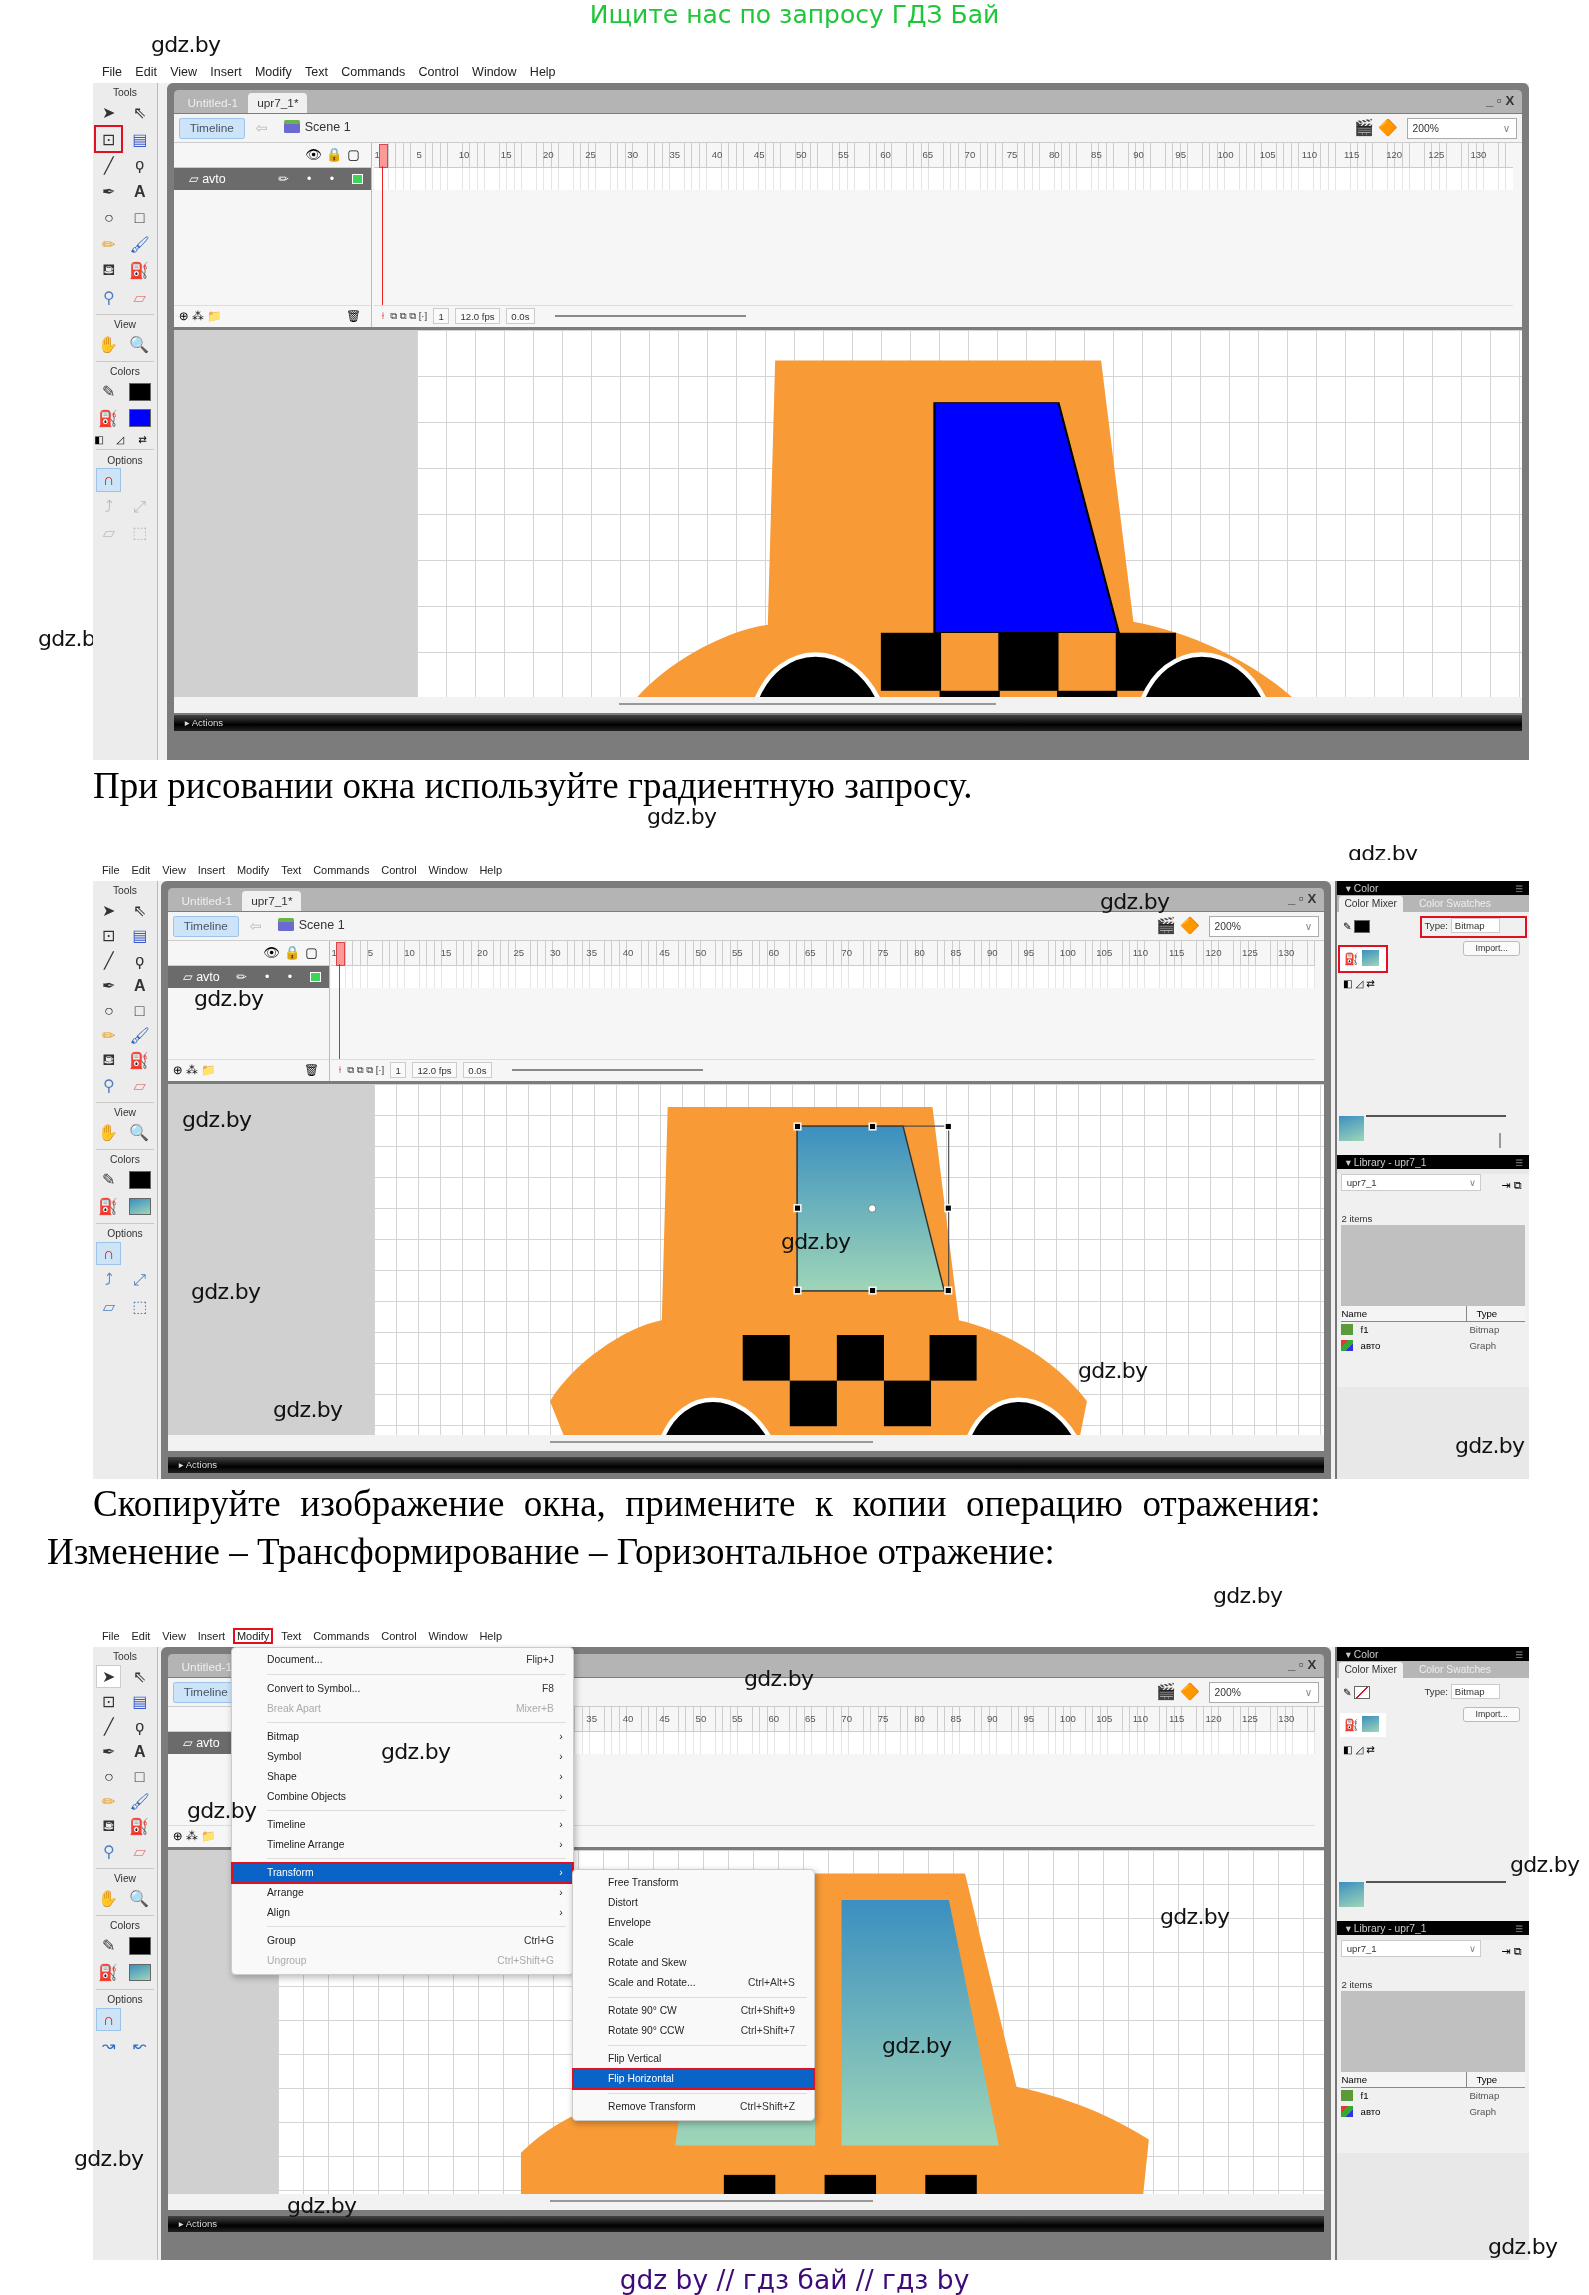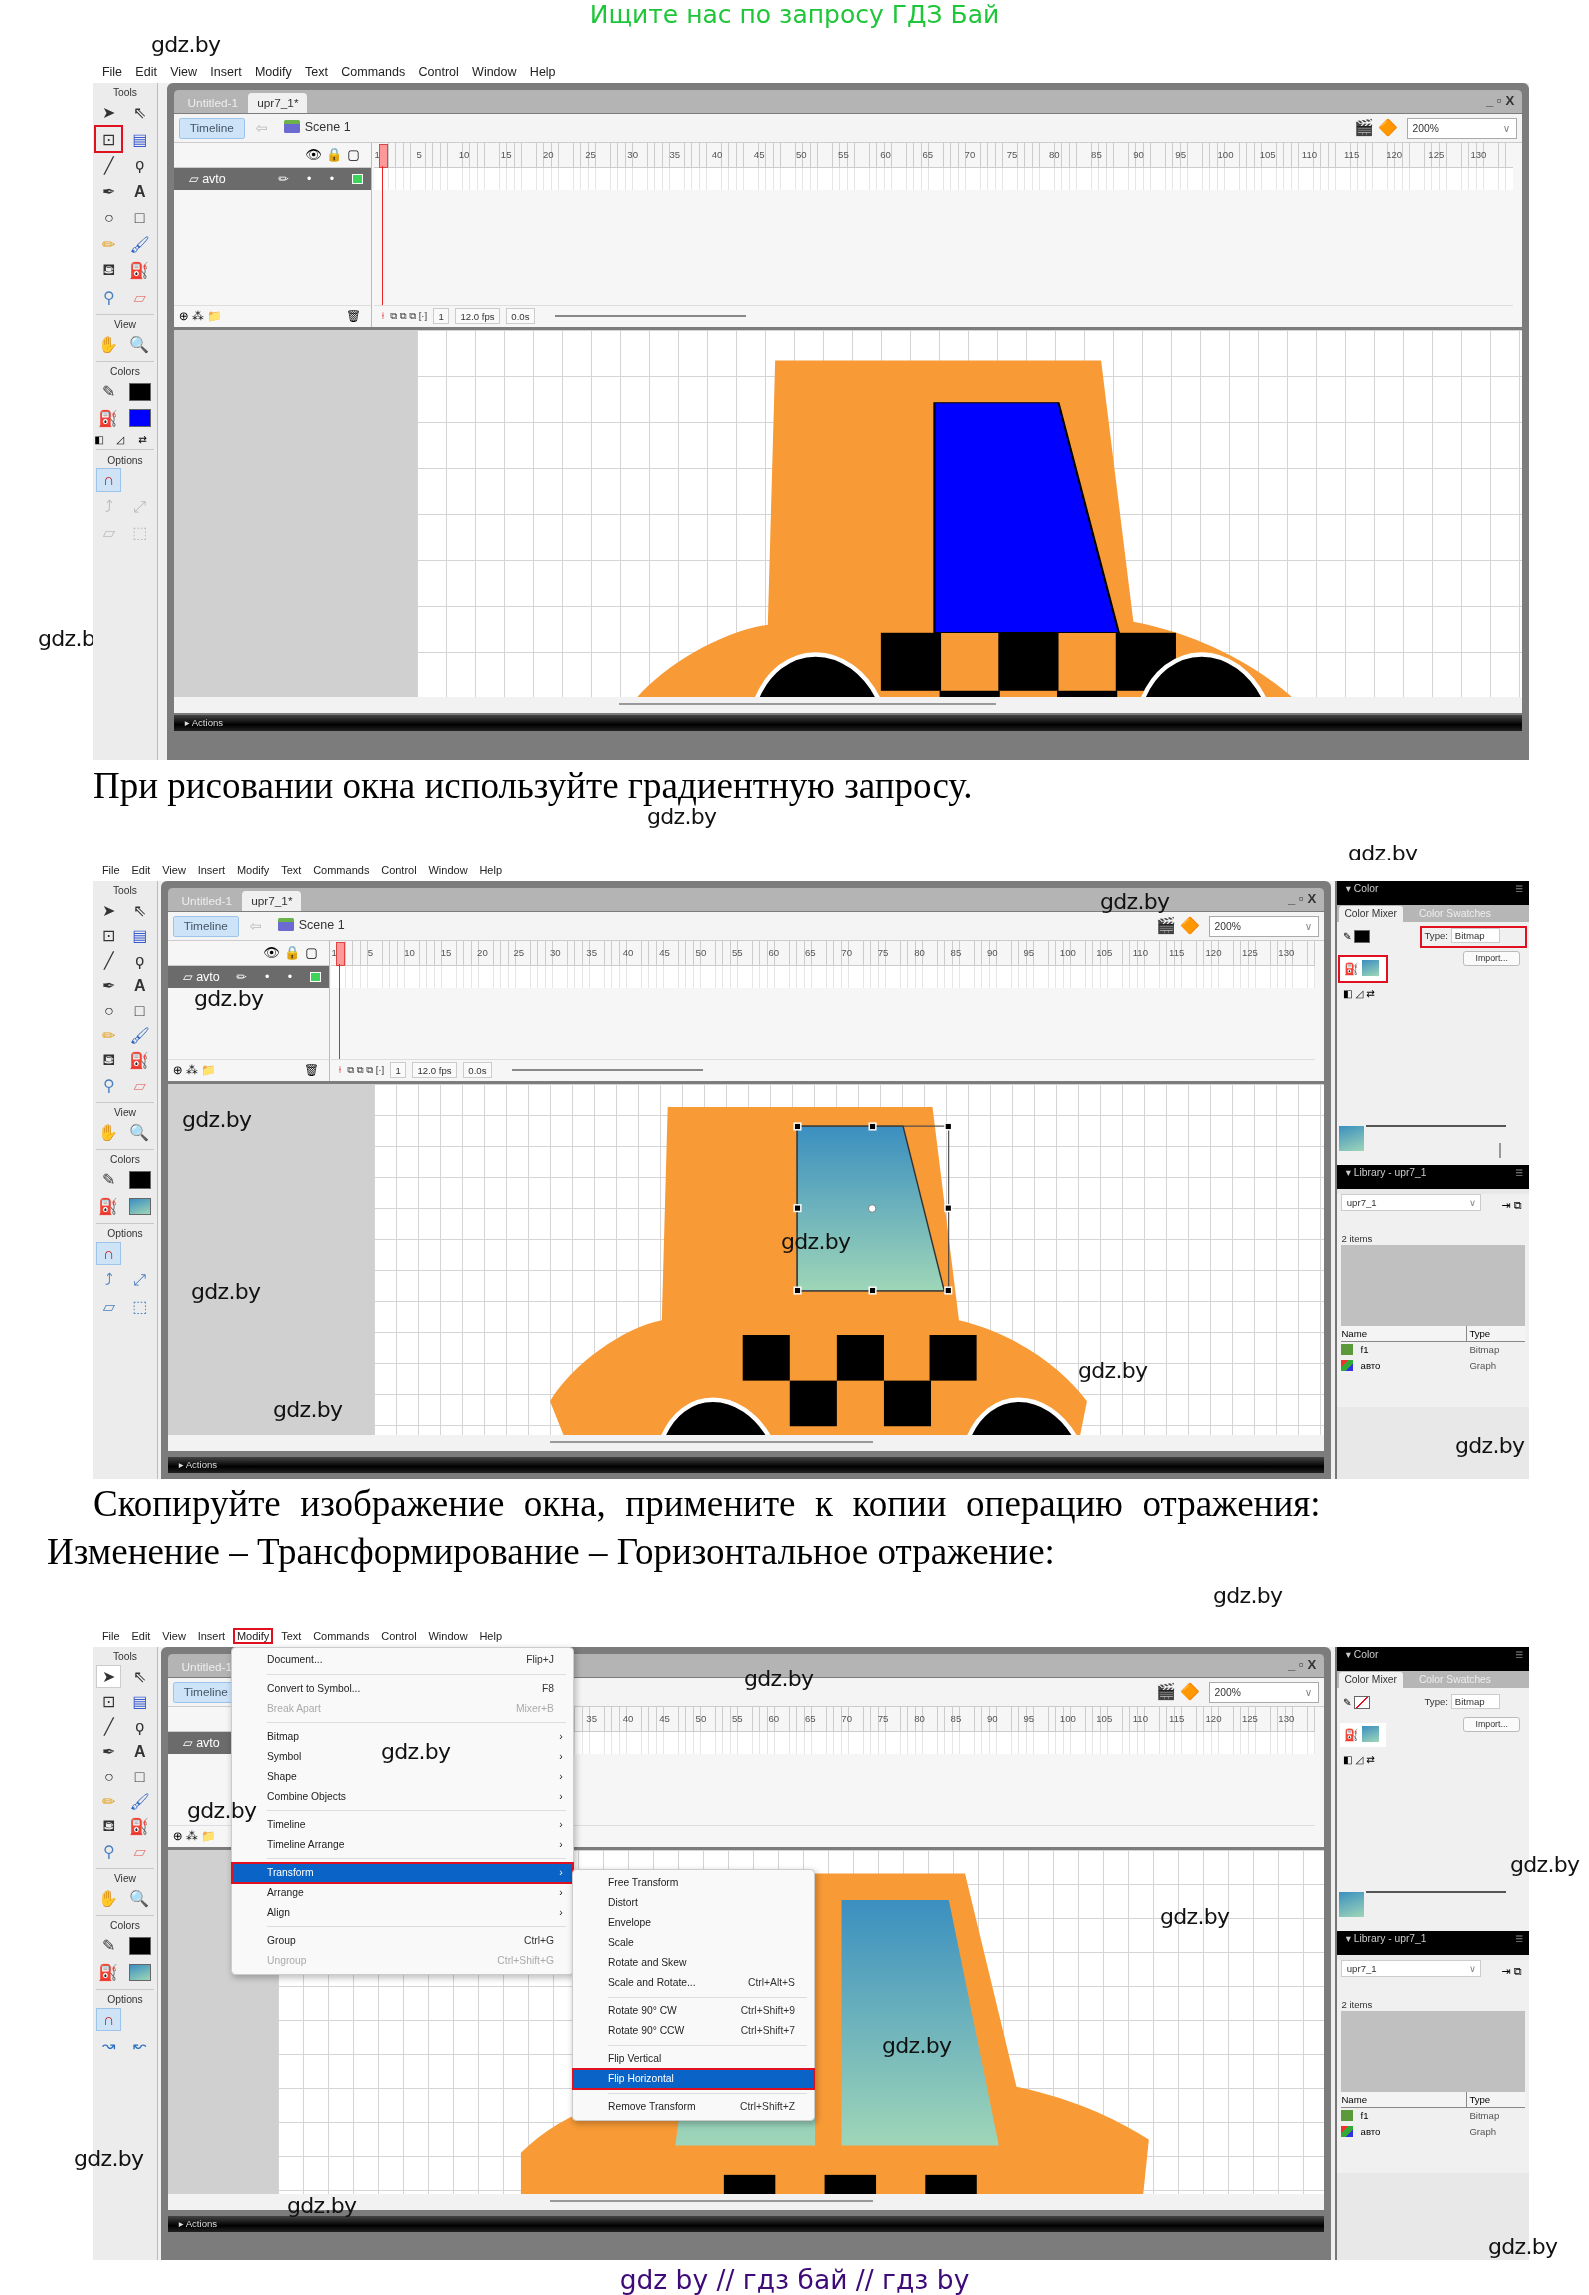--- a/index.html
+++ b/index.html
@@ -62,40 +62,40 @@
   .hscroll { position: absolute; left: 7.4px; right: 7.4px; height: 16px; background: #f2f2f2; }
   .hscroll:before { content: ""; position: absolute; left: 33%; width: 28%; top: 6.6px; height: 2.2px; background: #999; }
   .panelbar { position: absolute; left: 7.4px; right: 7.4px; height: 16px; background: linear-gradient(#444, #000 60%, #222); color: #ddd; font-size: 9.6px; line-height: 16px; padding-left: 10.3px; }
 
   
   .car { position: absolute; }
   .car svg { display: block; }
 
   
   .rpanel { position: absolute; top: 20.6px; width: 194px; bottom: 0; background: #e8e8e8; border-left: 2.9px solid #777; }
-  .ph { height: 24px; background: #000; color: #ccc; font-size: 10.3px; line-height: 16px; padding-left: 8.8px; position: relative; }
+  .ph { height: 14px; background: #000; color: #ccc; font-size: 10.3px; line-height: 16px; padding-left: 8.8px; position: relative; }
   .ph:after { content: "\2630"; position: absolute; right: 5.9px; color: #888; font-size: 8.8px; }
   .ctabs { height: 17.6px; background: #b6b6b6; position: relative; }
   .ctab { position: absolute; top: 1.5px; height: 16px; font-size: 10.3px; padding: 0 5.9px; line-height: 16px; color: #eee; }
   .ctab.on { background: #f0f0f0; color: #333; border-radius: 2.9px 2.9px 0 0; }
   .cbody { background: #f0f0f0; position: relative; }
   .typesel { position: absolute; right: 4.4px; top: 5.9px; width: 103px; height: 17.6px; font-size: 9.6px; line-height: 16px; padding-left: 2.9px; color: #333; }
   .typesel.hl { outline: 2.9px solid #e01020; }
   .typesel b { font-weight: normal; background: #fff; padding: 0.7px 14.7px 0.7px 2.9px; border: 0.7px solid #ccc; margin-left: 2.9px; }
   .importbtn { position: absolute; right: 8.8px; top: 29px; width: 57px; height: 14.7px; border: 0.7px solid #bbb; border-radius: 2.9px; background: #fafafa; font-size: 8.8px; line-height: 13.2px; text-align: center; color: #333; }
   .cicons { position: absolute; left: 5.9px; font-size: 10.3px; }
   .fillbox { position: absolute; left: 2.9px; top: 35px; width: 46px; height: 23.5px; background: #fff; }
   .fillbox.hl { outline: 2.9px solid #e01020; }
   .grad { background: linear-gradient(160deg, #3b8fc0, #9fd6b8); }
   .libsel { margin: 4.4px; height: 17.6px; background: #fff; border: 0.7px solid #ccc; font-size: 9.6px; line-height: 16px; padding-left: 4.4px; color: #333; position: relative; width: 140px; }
   .libsel:after { content: "\2228"; position: absolute; right: 4.4px; color: #888; }
   .libcount { font-size: 9.6px; padding: 1.5px 4.4px; color: #333; margin-top: 20px; }
   .libprev { margin: 0 4.4px; height: 81px; background: #c0c0c0; }
   .libhead { margin: 0 4.4px; height: 16px; border-bottom: 1.5px solid #888; font-size: 9.6px; line-height: 16px; position: relative; background: #f4f4f4; }
-  .libhead span.t { position: absolute; left: 125px; border-left: 1.5px solid #888; padding-left: 2px; }
+  .libhead span.t { position: absolute; left: 125px; border-left: 1.5px solid #888; padding-left: 9px; }
   .librow { margin: 0 4.4px; height: 16px; font-size: 9.6px; line-height: 16px; position: relative; }
   .librow i { display: inline-block; width: 11.8px; height: 11.8px; vertical-align: -2.2px; margin-right: 7.4px; }
   .librow span.t { position: absolute; left: 128px; color: #555; }
 
   
   .menu { position: absolute; background: #f9f9f9; border: 0.7px solid #ccc; border-radius: 4.4px; box-shadow: 1.5px 2.2px 5.9px rgba(0,0,0,0.25); padding: 2.9px 0; font-size: 10.3px; color: #222; }
   .mi { height: 20px; line-height: 20px; padding-left: 35px; position: relative; white-space: nowrap; }
   .mi .sc { position: absolute; right: 19px; color: #333; }
   .mi .ar { position: absolute; right: 10.3px; }
   .mi.dis { color: #aaa; }

